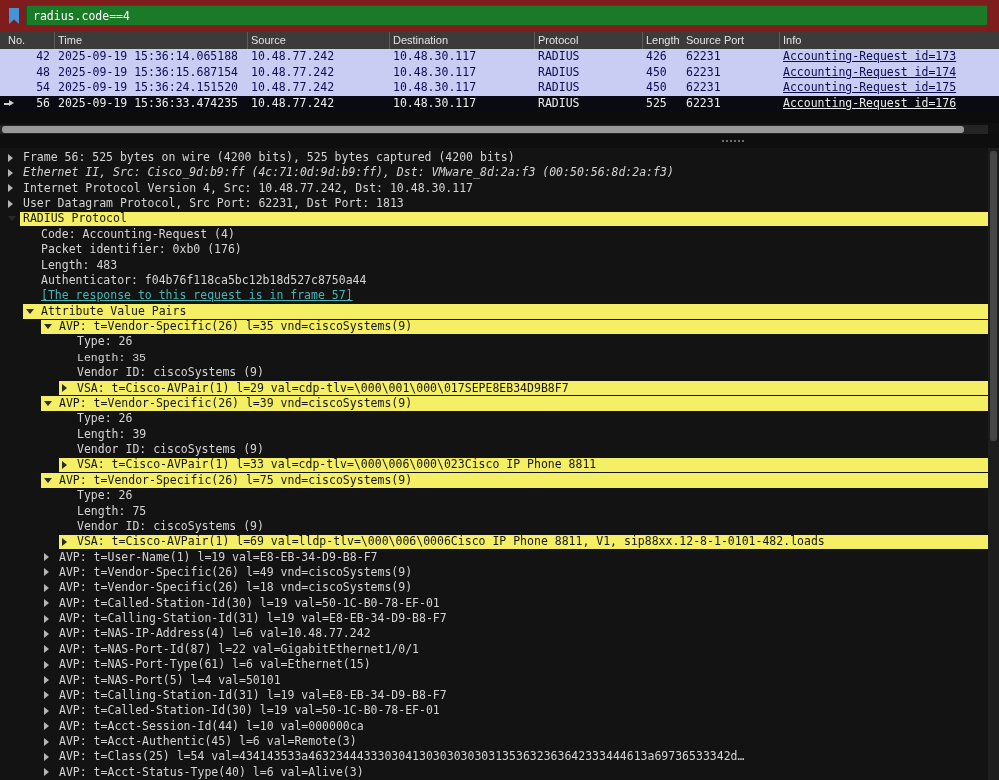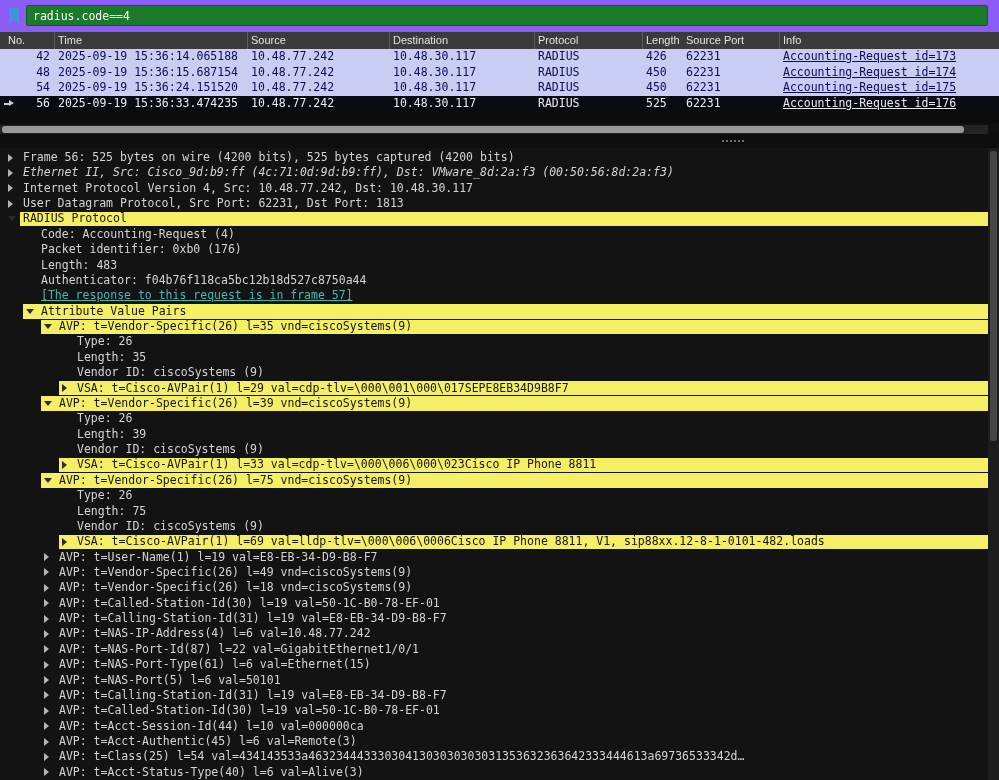--- a/index.html
+++ b/index.html
@@ -1,21 +1,21 @@
 <!DOCTYPE html>
 <html><head>
 <meta charset="utf-8">
 <style>
   * { margin:0; padding:0; box-sizing:border-box; }
   html,body { width:999px; height:780px; overflow:hidden; background:#0e0e0e; }
   body { font-family:"DejaVu Sans Mono", monospace; }
   .app { position:relative; width:999px; height:780px; background:#101010; overflow:hidden; }
 
   
-  .filter-bar { position:absolute; left:0; top:0; width:100%; height:32px; background:#8b5cf6; }
+  .filter-bar { position:absolute; left:0; top:0; width:100%; height:32px; background:#7f1d1d; }
   .bookmark { position:absolute; left:6px; top:7px; width:16px; height:18px; cursor:pointer; }
   .filter-input { position:absolute; left:26px; top:5px; width:962px; height:21px;
     background:#1b7a28; border:1px solid #145a1e; border-radius:2px; color:#ffffff;
     font-family:"DejaVu Sans Mono",monospace; font-size:11.5px; padding:0 6px; outline:none; }
 
   
   .list-header { position:absolute; left:0; top:32px; width:100%; height:17px; background:#3b3b3b;
     display:flex; font-family:"Liberation Sans",sans-serif; font-size:11px; color:#e3e3e3; }
   .hcell { height:100%; padding:2px 0 0 3px; border-right:1px solid #5d5d5d; white-space:pre; overflow:hidden; }
   .hcell.first { padding-left:8px; }
@@ -145,42 +145,42 @@
       <div class="dline" style="top: 48.11px;"><span class="tri c" style="left: 8px;"></span><span class="txt" style="left: 23px;">User Datagram Protocol, Src Port: 62231, Dst Port: 1813</span></div>
       <div class="dline hl" style="top: 63.48px;"><div class="band" style="left: 20px;"></div><span class="tri e" style="left: 8px;"></span><span class="txt" style="left: 23px;">RADIUS Protocol</span></div>
       <div class="dline" style="top: 78.85px;"><span class="txt" style="left: 41px;">Code: Accounting-Request (4)</span></div>
       <div class="dline" style="top: 94.22px; padding-left: 44px;"><span class="txt" style="left: 41px;">Packet identifier: 0xb0 (176)</span></div>
       <div class="dline" style="top: 109.59px;"><span class="txt" style="left: 41px;">Length: 483</span></div>
       <div class="dline" style="top: 124.96px;"><span class="txt" style="left: 41px;">Authenticator: f04b76f118ca5bc12b18d527c8750a44</span></div>
       <div class="dline lnk" style="top: 140.33px;"><span class="txt" style="left: 41px;">[The response to this request is in frame 57]</span></div>
       <div class="dline hl" style="top: 155.7px;"><div class="band" style="left: 23px;"></div><span class="tri e" style="left: 26px;"></span><span class="txt" style="left: 41px;">Attribute Value Pairs</span></div>
       <div class="dline hl" style="top: 171.07px;"><div class="band" style="left: 41px;"></div><span class="tri e" style="left: 44px;"></span><span class="txt" style="left: 59px;">AVP: t=Vendor-Specific(26) l=35 vnd=ciscoSystems(9)</span></div>
       <div class="dline" style="top: 186.44px;"><span class="txt" style="left: 77px;">Type: 26</span></div>
-      <div class="dline" style="top: 201.81px;"><span class="txt" style="left: 77px;">Length: 35</span></div>
+      <div class="dline" style="top: 201.81px; font-family: Liberation Mono, monospace;"><span class="txt" style="left: 77px;">Length: 35</span></div>
       <div class="dline" style="top: 217.18px;"><span class="txt" style="left: 77px;">Vendor ID: ciscoSystems (9)</span></div>
       <div class="dline hl" style="top: 232.55px; padding-left: 16px;"><div class="band" style="left: 59px;"></div><span class="tri c" style="left: 62px;"></span><span class="txt" style="left: 77px;">VSA: t=Cisco-AVPair(1) l=29 val=cdp-tlv=\000\001\000\017SEPE8EB34D9B8F7</span></div>
       <div class="dline hl" style="top: 247.92px;"><div class="band" style="left: 41px;"></div><span class="tri e" style="left: 44px;"></span><span class="txt" style="left: 59px;">AVP: t=Vendor-Specific(26) l=39 vnd=ciscoSystems(9)</span></div>
       <div class="dline" style="top: 263.29px;"><span class="txt" style="left: 77px;">Type: 26</span></div>
       <div class="dline" style="top: 278.66px;"><span class="txt" style="left: 77px;">Length: 39</span></div>
       <div class="dline" style="top: 294.03px;"><span class="txt" style="left: 77px;">Vendor ID: ciscoSystems (9)</span></div>
       <div class="dline hl" style="top: 309.4px;"><div class="band" style="left: 59px;"></div><span class="tri c" style="left: 62px;"></span><span class="txt" style="left: 77px;">VSA: t=Cisco-AVPair(1) l=33 val=cdp-tlv=\000\006\000\023Cisco IP Phone 8811</span></div>
       <div class="dline hl" style="top: 324.77px;"><div class="band" style="left: 41px;"></div><span class="tri e" style="left: 44px;"></span><span class="txt" style="left: 59px;">AVP: t=Vendor-Specific(26) l=75 vnd=ciscoSystems(9)</span></div>
       <div class="dline" style="top: 340.14px;"><span class="txt" style="left: 77px;">Type: 26</span></div>
       <div class="dline" style="top: 355.51px;"><span class="txt" style="left: 77px;">Length: 75</span></div>
       <div class="dline" style="top: 370.88px;"><span class="txt" style="left: 77px;">Vendor ID: ciscoSystems (9)</span></div>
       <div class="dline hl" style="top: 386.25px;"><div class="band" style="left: 59px;"></div><span class="tri c" style="left: 62px;"></span><span class="txt" style="left: 77px;">VSA: t=Cisco-AVPair(1) l=69 val=lldp-tlv=\000\006\0006Cisco IP Phone 8811, V1, sip88xx.12-8-1-0101-482.loads</span></div>
       <div class="dline" style="top: 401.62px;"><span class="tri c" style="left: 44px;"></span><span class="txt" style="left: 59px;">AVP: t=User-Name(1) l=19 val=E8-EB-34-D9-B8-F7</span></div>
       <div class="dline" style="top: 416.99px;"><span class="tri c" style="left: 44px;"></span><span class="txt" style="left: 59px;">AVP: t=Vendor-Specific(26) l=49 vnd=ciscoSystems(9)</span></div>
       <div class="dline" style="top: 432.36px;"><span class="tri c" style="left: 44px;"></span><span class="txt" style="left: 59px;">AVP: t=Vendor-Specific(26) l=18 vnd=ciscoSystems(9)</span></div>
       <div class="dline" style="top: 447.73px;"><span class="tri c" style="left: 44px;"></span><span class="txt" style="left: 59px;">AVP: t=Called-Station-Id(30) l=19 val=50-1C-B0-78-EF-01</span></div>
       <div class="dline" style="top: 463.1px;"><span class="tri c" style="left: 44px;"></span><span class="txt" style="left: 59px;">AVP: t=Calling-Station-Id(31) l=19 val=E8-EB-34-D9-B8-F7</span></div>
       <div class="dline" style="top: 478.47px;"><span class="tri c" style="left: 44px;"></span><span class="txt" style="left: 59px;">AVP: t=NAS-IP-Address(4) l=6 val=10.48.77.242</span></div>
       <div class="dline" style="top: 493.84px;"><span class="tri c" style="left: 44px;"></span><span class="txt" style="left: 59px;">AVP: t=NAS-Port-Id(87) l=22 val=GigabitEthernet1/0/1</span></div>
       <div class="dline" style="top: 509.21px;"><span class="tri c" style="left: 44px;"></span><span class="txt" style="left: 59px;">AVP: t=NAS-Port-Type(61) l=6 val=Ethernet(15)</span></div>
-      <div class="dline" style="top: 524.58px;"><span class="tri c" style="left: 44px;"></span><span class="txt" style="left: 59px;">AVP: t=NAS-Port(5) l=6 val=50101</span></div>
+      <div class="dline" style="top: 524.58px;"><span class="tri c" style="left: 44px;"></span><span class="txt" style="left: 59px;">AVP: t=NAS-Port(5) l=4 val=50101</span></div>
       <div class="dline" style="top: 539.95px;"><span class="tri c" style="left: 44px;"></span><span class="txt" style="left: 59px;">AVP: t=Calling-Station-Id(31) l=19 val=E8-EB-34-D9-B8-F7</span></div>
       <div class="dline" style="top: 555.32px;"><span class="tri c" style="left: 44px;"></span><span class="txt" style="left: 59px;">AVP: t=Called-Station-Id(30) l=19 val=50-1C-B0-78-EF-01</span></div>
       <div class="dline" style="top: 570.69px;"><span class="tri c" style="left: 44px;"></span><span class="txt" style="left: 59px;">AVP: t=Acct-Session-Id(44) l=10 val=000000ca</span></div>
       <div class="dline" style="top: 586.06px;"><span class="tri c" style="left: 44px;"></span><span class="txt" style="left: 59px;">AVP: t=Acct-Authentic(45) l=6 val=Remote(3)</span></div>
       <div class="dline" style="top: 601.43px;"><span class="tri c" style="left: 44px;"></span><span class="txt" style="left: 59px;">AVP: t=Class(25) l=54 val=434143533a4632344433303041303030303031353632363642333444613a69736533342d…</span></div>
       <div class="dline" style="top: 616.8px;"><span class="tri c" style="left: 44px;"></span><span class="txt" style="left: 59px;">AVP: t=Acct-Status-Type(40) l=6 val=Alive(3)</span></div>
     </div>
 
   <div class="vscroll">
     <div class="vthumb"></div>

